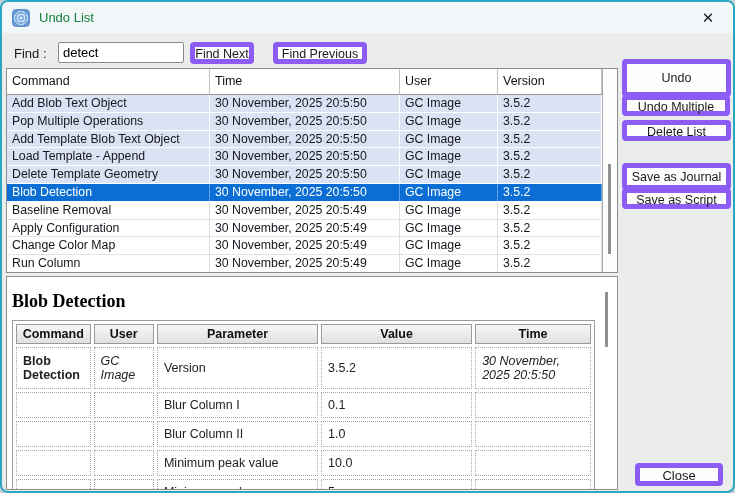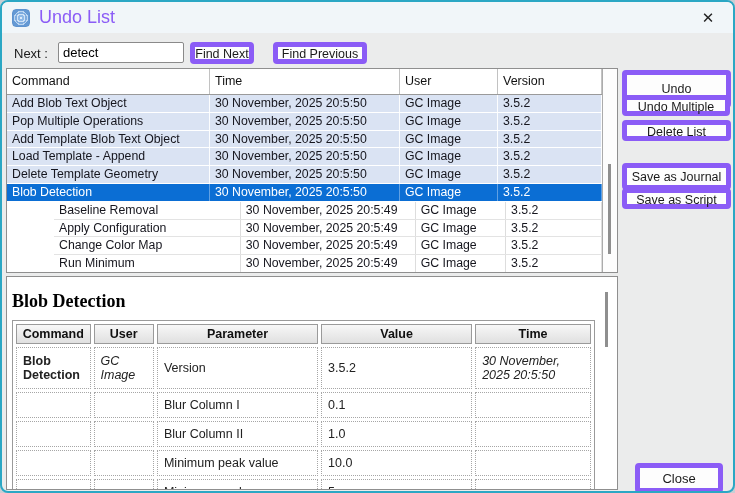--- a/index.html
+++ b/index.html
@@ -13,21 +13,21 @@
   }
   
   .titlebar{position:absolute;left:0;top:0;width:731px;height:31px;
     background:#f1f6f9;display:flex;align-items:center;padding:0 10px;}
   .app-icon{width:18px;height:18px;border-radius:4px;margin-right:9px;
     background:
       radial-gradient(circle at 50% 50%, #dcebfa 0 1.5px, #8db8e6 1.5px 3px,
         #cfe2f6 3px 4.5px, #7dabde 4.5px 6px, #bcd6f1 6px 7px, #6499d4 7px),
       linear-gradient(#7fb0e2,#4f86c8);
     border:1px solid #5e93cf;}
-  .win-title{font-size:18px;color:#8b5cf6;}
+  .win-title{font-size:13px;color:#15803d;}
   .win-close{margin-left:auto;width:30px;height:26px;border:none;background:transparent;
     font-size:15px;color:#222;cursor:pointer;line-height:26px;text-align:center;padding:0;}
   
   .find-label{position:absolute;left:12px;top:44px;font-size:13px;}
   .find-input{position:absolute;left:56px;top:40px;width:126px;height:21px;
     border:1px solid #8a8a8a;background:#fff;font:13px "Liberation Sans",sans-serif;
     padding:0 4px;border-radius:2px;}
   .btn{background:#fdfdfd;border:5px solid #8b5cf6;border-radius:4px;
     font:12.5px "Liberation Sans",sans-serif;color:#1a1a1a;cursor:pointer;
     text-align:center;padding:0;}
@@ -38,33 +38,33 @@
     background:#fff;border:1px solid #8f8f8f;overflow:hidden;}
   .hist-header{display:flex;height:26px;border-bottom:1px solid #9a9a9a;background:#fff;}
   .hcell{padding:0 0 0 5px;overflow:hidden;white-space:nowrap;}
   .hist-header .hcell{line-height:25px;border-right:1px solid #c2c2c2;color:#111;}
   .w0{width:203px;}.w1{width:190px;}.w2{width:98px;}.w3{width:104px;}
   .hist-rows{position:absolute;left:0;top:26px;width:595px;}
   .hrow{display:flex;height:17.8px;line-height:17.6px;font-size:12.3px;color:#16161e;}
   .hrow .hcell{border-right:1px solid rgba(120,120,120,0.25);}
   .hrow.tinted{background:#dae3f3;border-bottom:1px solid #ffffff;}
   .hrow.tinted .hcell{border-right:1px solid rgba(255,255,255,0.9);}
-  .hrow.plain{background:#fff;border-bottom:1px solid #e3e3e3;margin-left:47px;}
+  .hrow.plain{background:#fff;border-bottom:1px solid #e3e3e3;}
   .hrow.selected{background:#0b6ed4;color:#fff;border-bottom:1px solid #ffffff;}
   .hrow.selected .hcell{border-right:1px solid rgba(255,255,255,0.35);}
   .hist-scrollzone{position:absolute;right:0;top:0;width:15px;height:100%;
     border-left:1px solid #ababab;background:#fdfdfd;}
   .hist-thumb{position:absolute;left:5px;top:95px;width:3px;height:90px;background:#8f8f8f;}
   
-  .btn-undo{position:absolute;left:620px;top:68px;width:109px;height:38px;}
+  .btn-undo{position:absolute;left:620px;top:57px;width:109px;height:38px;}
   .btn-undo-multiple{position:absolute;left:620px;top:93px;width:108px;height:21px;}
   .btn-delete-list{position:absolute;left:620px;top:118px;width:109px;height:21px;}
   .btn-save-journal{position:absolute;left:620px;top:161px;width:109px;height:27px;}
   .btn-save-script{position:absolute;left:620px;top:186px;width:109px;height:21px;}
-  .btn-close{position:absolute;left:633px;top:461px;width:88px;height:30px;font-size:13px;}
+  .btn-close{position:absolute;left:633px;top:461px;width:88px;height:23px;font-size:13px;}
   
   .detail-panel{position:absolute;left:4px;top:274px;width:612px;height:214px;
     background:#fff;border:1px solid #8f8f8f;overflow:hidden;}
   .detail-heading{position:absolute;left:5px;top:14px;
     font-family:"Liberation Serif","DejaVu Serif",serif;font-weight:bold;font-size:18px;color:#000;}
   .detail-table-wrap{position:absolute;left:5px;top:43px;width:583px;
     border:1px solid #9a9a9a;background:#fff;}
   table.detail{border-collapse:separate;border-spacing:3px;width:100%;}
   table.detail th{background:linear-gradient(#f7f7f7,#e0e0e0);border:1px solid #9a9a9a;
     font-weight:bold;font-size:12.5px;height:20px;padding:0 2px;color:#111;}
@@ -83,21 +83,21 @@
 <body>
 
 <div class="window">
 
   <div class="titlebar">
     <span class="app-icon"></span>
     <span class="win-title">Undo List</span>
     <button class="win-close">✕</button>
   </div>
 
-  <span class="find-label">Next :</span>
+  <span class="find-label">Find :</span>
   <input class="find-input" value="detect" style="">
   <button class="btn btn-find-next">Find Next</button>
   <button class="btn btn-find-prev">Find Previous</button>
 
   <div class="history-panel">
     <div class="hist-header">
       <div class="hcell w0">Command</div>
       <div class="hcell w1">Time</div>
       <div class="hcell w2">User</div>
       <div class="hcell w3">Version</div>
@@ -151,21 +151,21 @@
           <div class="hcell w2">GC Image</div>
           <div class="hcell w3">3.5.2</div>
         </div>
         <div class="hrow plain">
           <div class="hcell w0">Change Color Map</div>
           <div class="hcell w1">30 November, 2025 20:5:49</div>
           <div class="hcell w2">GC Image</div>
           <div class="hcell w3">3.5.2</div>
         </div>
         <div class="hrow plain">
-          <div class="hcell w0">Run Minimum</div>
+          <div class="hcell w0">Run Column</div>
           <div class="hcell w1">30 November, 2025 20:5:49</div>
           <div class="hcell w2">GC Image</div>
           <div class="hcell w3">3.5.2</div>
         </div>
       </div>
     <div class="hist-scrollzone">
       <div class="hist-thumb"></div>
     </div>
   </div>
 

